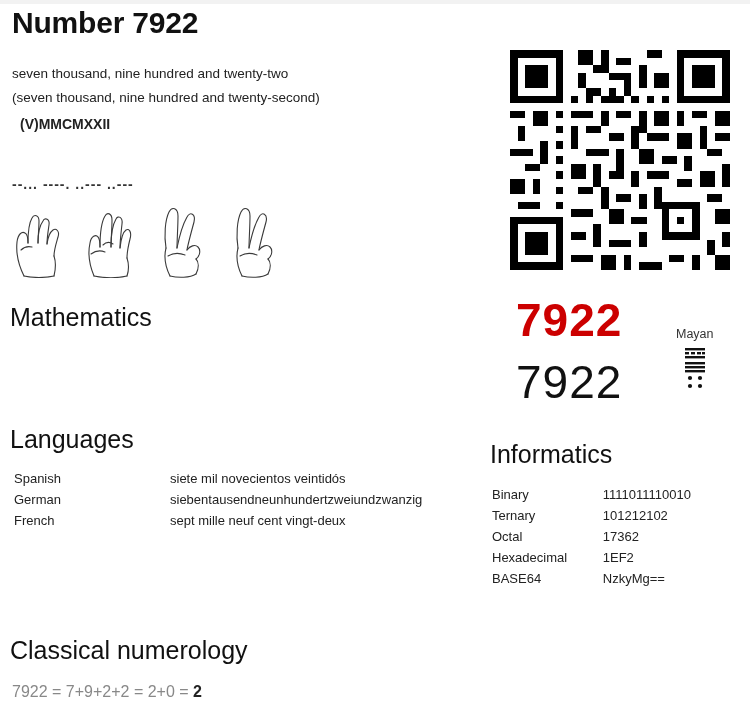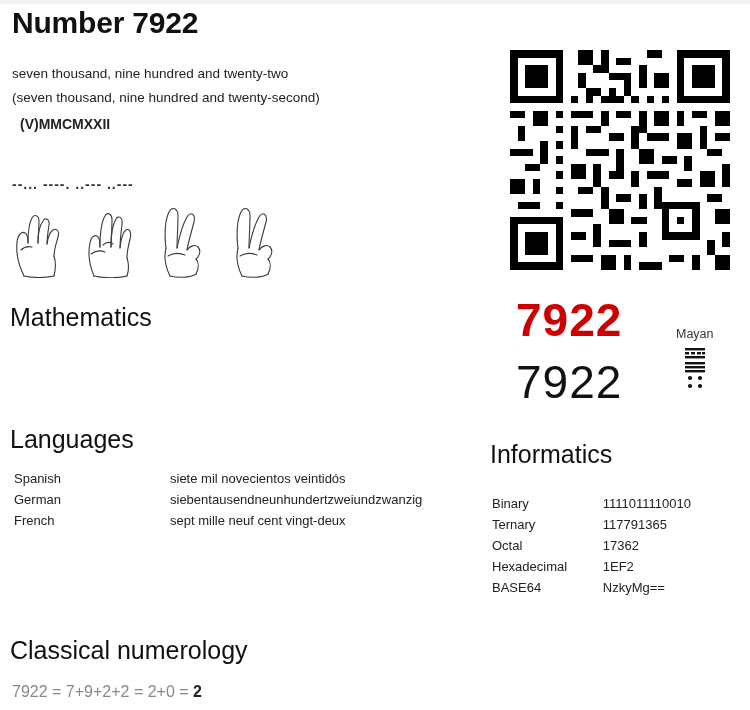--- a/index.html
+++ b/index.html
@@ -186,21 +186,20 @@
   }
 
   
   .inf-table {
     position: absolute;
     left: 490px;
     top: 484px;
     width: 250px;
     font-size: 13px;
     border-collapse: collapse;
-    margin-top: 9px;
   }
   .inf-table td {
     padding: 3px 2px;
     color: #222222;
   }
   .inf-table td.k { width: 110px; }
   .inf-table td.v { width: 140px; }
 </style>
 </head>
 <body>
@@ -463,21 +462,21 @@
   <div class="h2 h2-inf">Informatics</div>
 
   <table class="inf-table">
     <tbody>
       <tr>
         <td class="k">Binary</td>
         <td class="v">1111011110010</td>
       </tr>
       <tr>
         <td class="k">Ternary</td>
-        <td class="v">117791365</td>
+        <td class="v">101212102</td>
       </tr>
       <tr>
         <td class="k">Octal</td>
         <td class="v">17362</td>
       </tr>
       <tr>
         <td class="k">Hexadecimal</td>
         <td class="v">1EF2</td>
       </tr>
       <tr>

